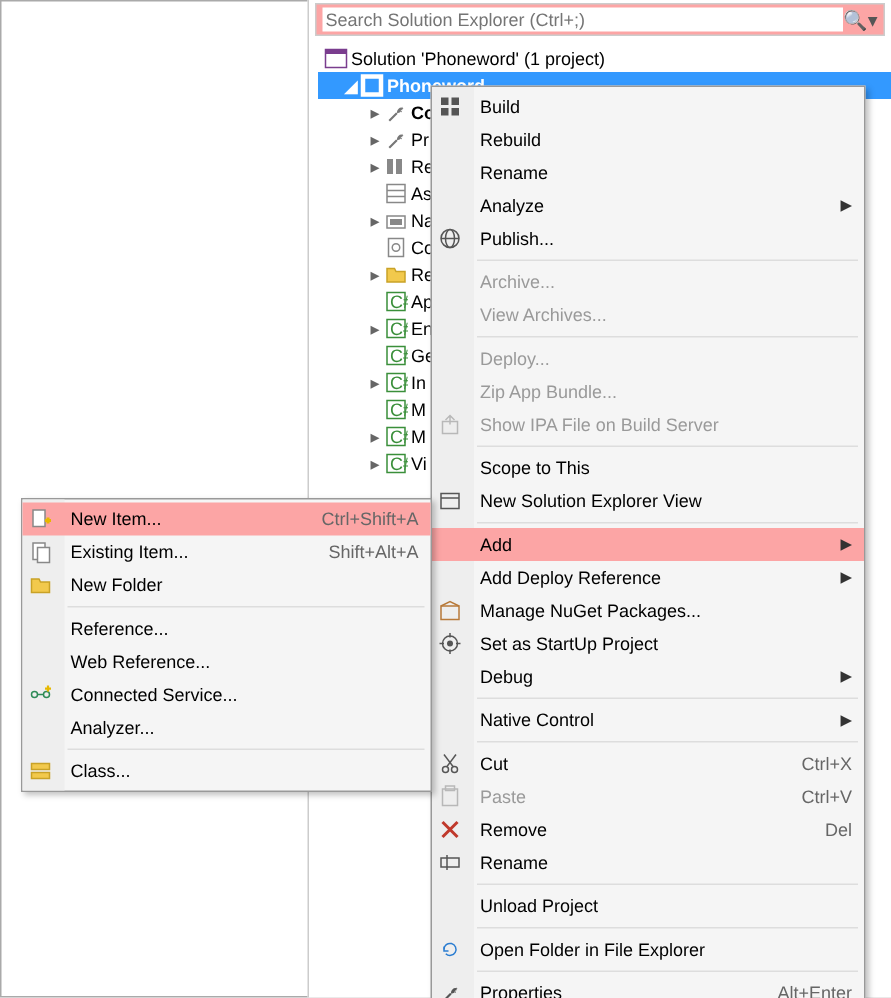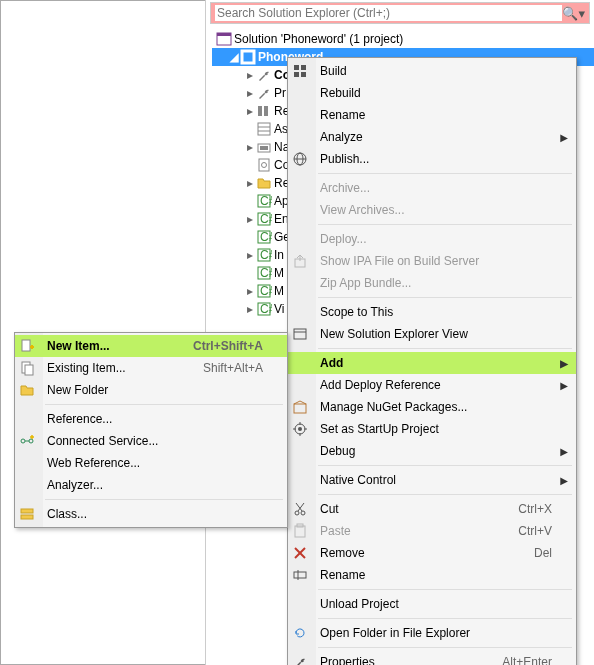--- a/index.html
+++ b/index.html
@@ -9,23 +9,23 @@
   .searchbar input { flex:1; border:none; outline:none; color:#666; }
   .searchbar .mag { color:#555; font-size:13px;}
   .tree { padding:4px 0 0 6px;}
   .row { display:flex; align-items:center; height:18px; padding-left:4px; white-space:nowrap; overflow:hidden;}
   .row.sel { background:#3399ff; color:#fff;}
   .row .exp { width:12px; display:inline-block; text-align:center; color:#666;}
   .row.sel .exp { color:#fff;}
   .ico { width:16px; height:16px; display:inline-flex; align-items:center; justify-content:center; margin-right:2px;}
   .menu { position:absolute; background:#f5f5f5; border:1px solid #999; box-shadow:2px 2px 4px rgba(0,0,0,0.25); padding:2px 0;}
   .menu .iconcol { position:absolute; left:0; top:0; bottom:0; width:28px; background:#eee;}
-  .mi { position:relative; display:flex; align-items:center; height:22px; padding-left:32px; padding-right:24px; color:#000;}
+  .mi { position:relative; display:flex; align-items:center; height:22px; padding-left:32px; padding-right:8px; color:#000;}
   .mi.disabled { color:#9a9a9a;}
-  .mi.hl { background:#bef264;font-weight:bold;}
+  .mi.hl { background:#fca5a5;}
   .mi .mico { position:absolute; left:4px; width:20px; text-align:center; color:#555;}
   .mi .mico.disabled { color:#b8b8b8;}
   .mi .lbl { flex:1;}
   .mi .short { color:#666; padding-left:24px;}
   .mi .arrow { position:absolute; right:8px; color:#333; font-size:10px;}
   .mi.hl .arrow { color:#333;}
   .sep { height:1px; background:#ddd; margin:3px 4px 3px 30px;}
   .txt { white-space:nowrap; overflow:hidden;}
   svg { display:block;}
 </style>
@@ -238,30 +238,30 @@
       <span class="lbl">Archive...</span>
     </div>
     <div class="mi disabled">
       <span class="lbl">View Archives...</span>
     </div>
     <div class="sep"></div>
     <div class="mi disabled">
       <span class="lbl">Deploy...</span>
     </div>
     <div class="mi disabled">
+      <span class="lbl">Zip App Bundle...</span>
+    </div>
+    <div class="mi disabled">
       <span class="mico disabled">
         <svg width="16" height="16">
           <rect x="3" y="6" width="10" height="8" fill="none" stroke="#b8b8b8"></rect>
           <path d="M8 2v6M5 5l3-3 3 3" fill="none" stroke="#b8b8b8"></path>
         </svg>
       </span>
       <span class="lbl">Show IPA File on Build Server</span>
-    </div>
-    <div class="mi disabled">
-      <span class="lbl">Zip App Bundle...</span>
     </div>
     <div class="sep"></div>
     <div class="mi">
       <span class="lbl">Scope to This</span>
     </div>
     <div class="mi">
       <span class="mico">
         <svg width="16" height="16">
           <rect x="2" y="3" width="12" height="10" fill="none" stroke="#555"></rect>
           <line x1="2" y1="6" x2="14" y2="6" stroke="#555"></line>
@@ -405,34 +405,34 @@
           <path d="M2 4h5l1 2h6v7H2z" fill="#f2c94c" stroke="#c9a227"></path>
         </svg>
       </span>
       <span class="lbl">New Folder</span>
     </div>
     <div class="sep"></div>
     <div class="mi">
       <span class="lbl">Reference...</span>
     </div>
     <div class="mi">
+      <span class="lbl">Web Reference...</span>
+    </div>
+    <div class="mi">
       <span class="mico">
         <svg width="16" height="16">
           <circle cx="4" cy="8" r="2" fill="none" stroke="#2e8b57"></circle>
           <circle cx="12" cy="8" r="2" fill="none" stroke="#2e8b57"></circle>
           <line x1="6" y1="8" x2="10" y2="8" stroke="#2e8b57"></line>
           <path d="M11 4h4M13 2v4" stroke="#e6b800" stroke-width="1.5"></path>
         </svg>
       </span>
       <span class="lbl">Connected Service...</span>
     </div>
     <div class="mi">
-      <span class="lbl">Web Reference...</span>
-    </div>
-    <div class="mi">
       <span class="lbl">Analyzer...</span>
     </div>
     <div class="sep"></div>
     <div class="mi">
       <span class="mico">
         <svg width="16" height="16">
           <rect x="2" y="3" width="12" height="4" fill="#f2c94c" stroke="#c9a227"></rect>
           <rect x="2" y="9" width="12" height="4" fill="#f2c94c" stroke="#c9a227"></rect>
         </svg>
       </span>

